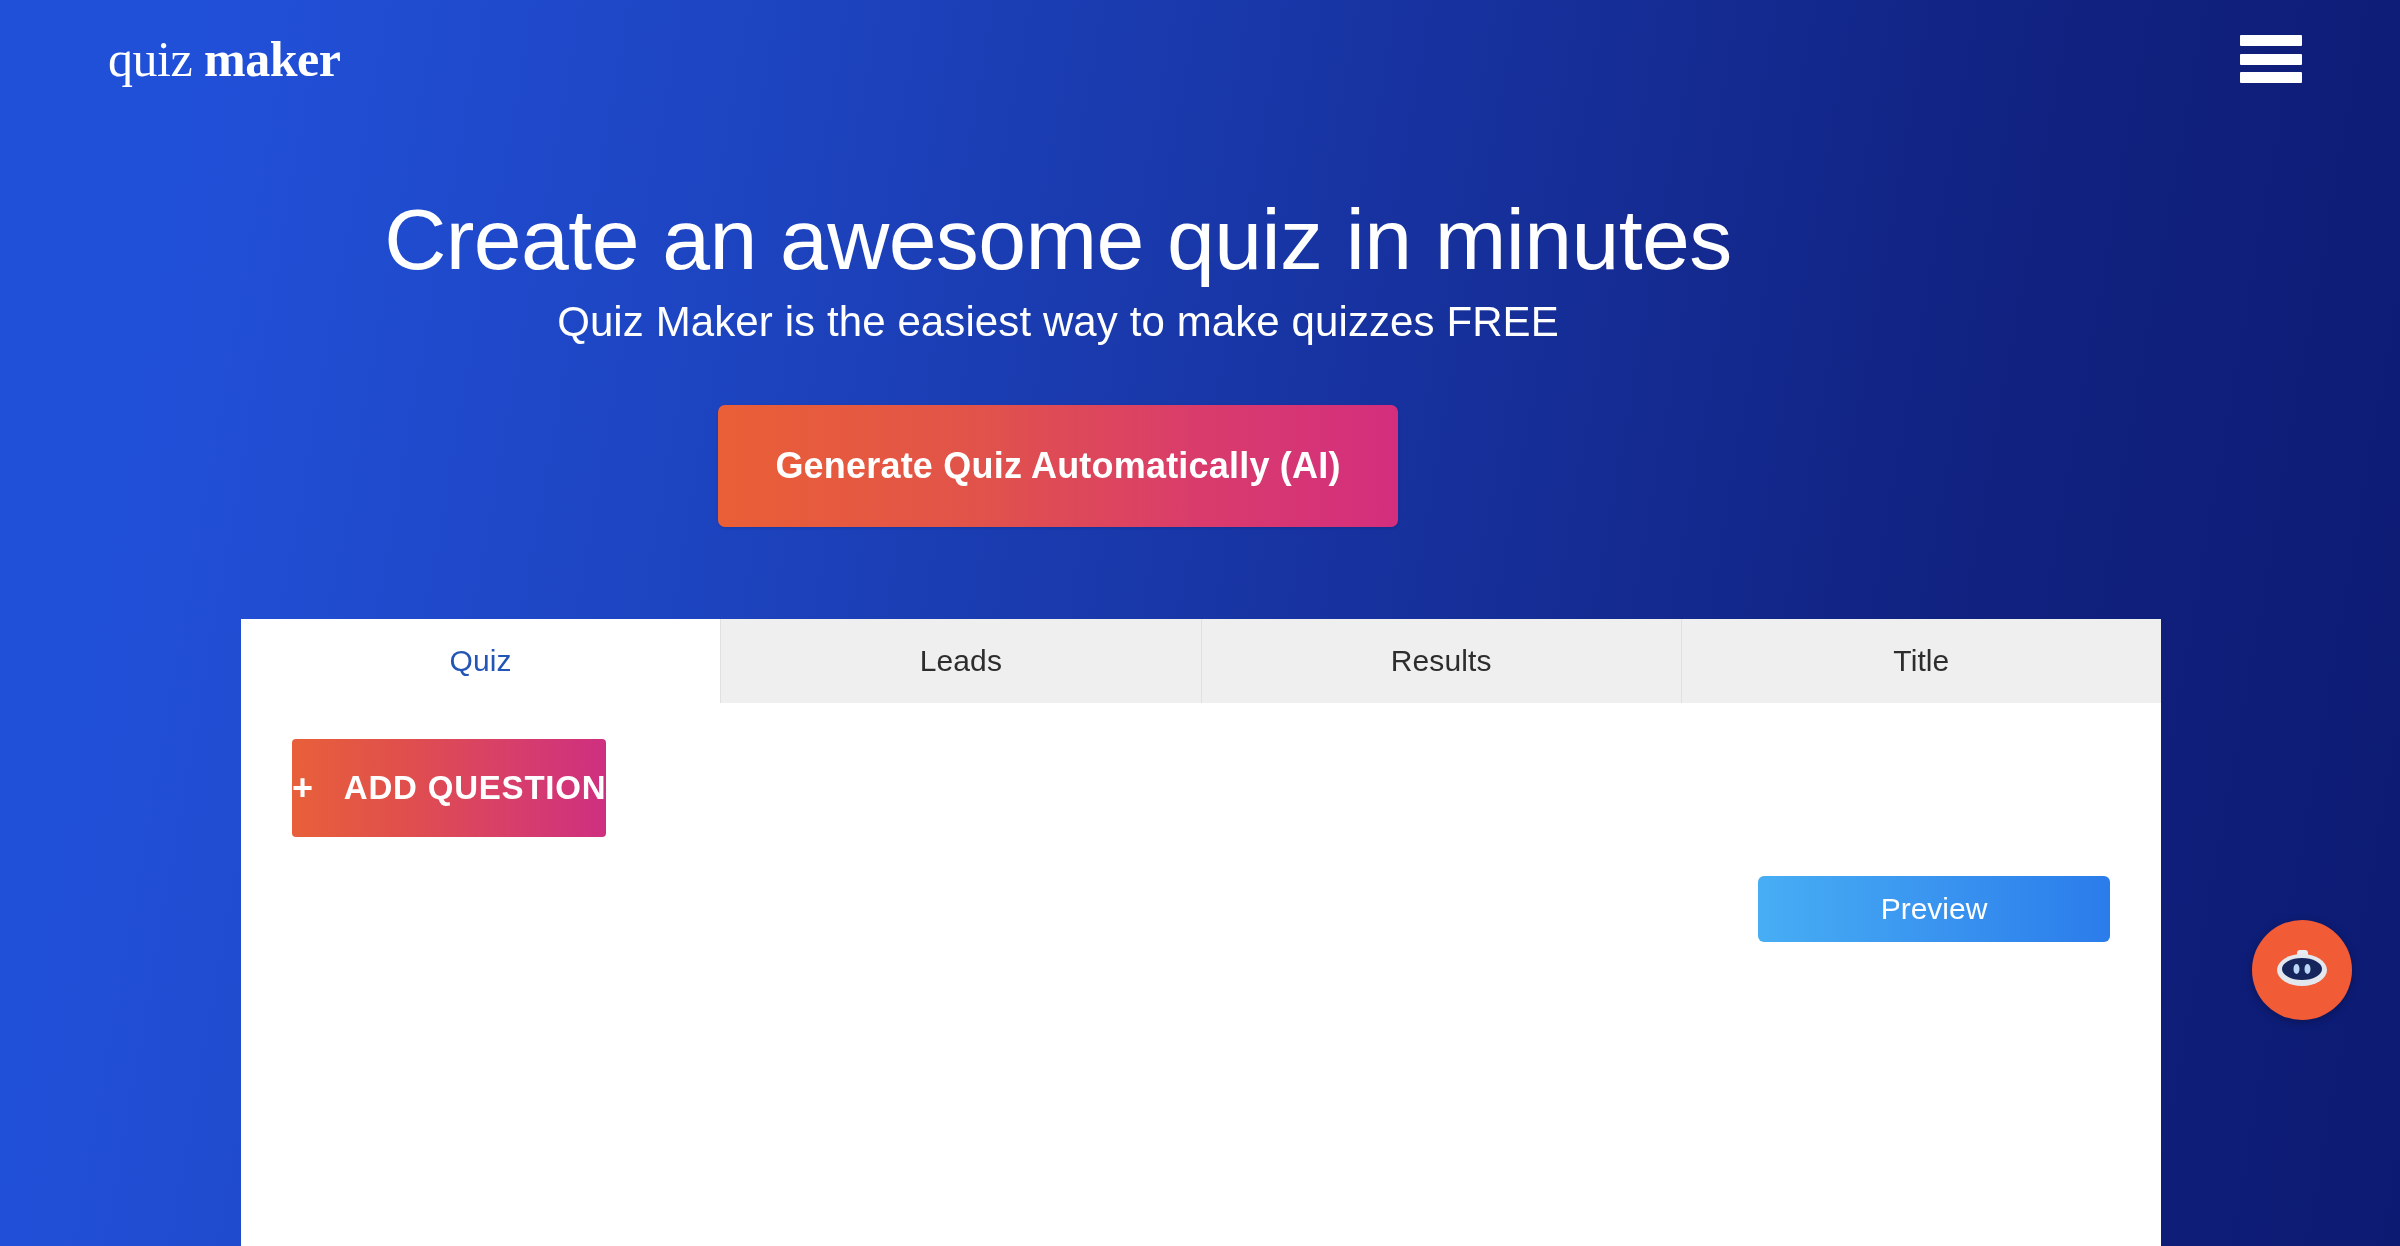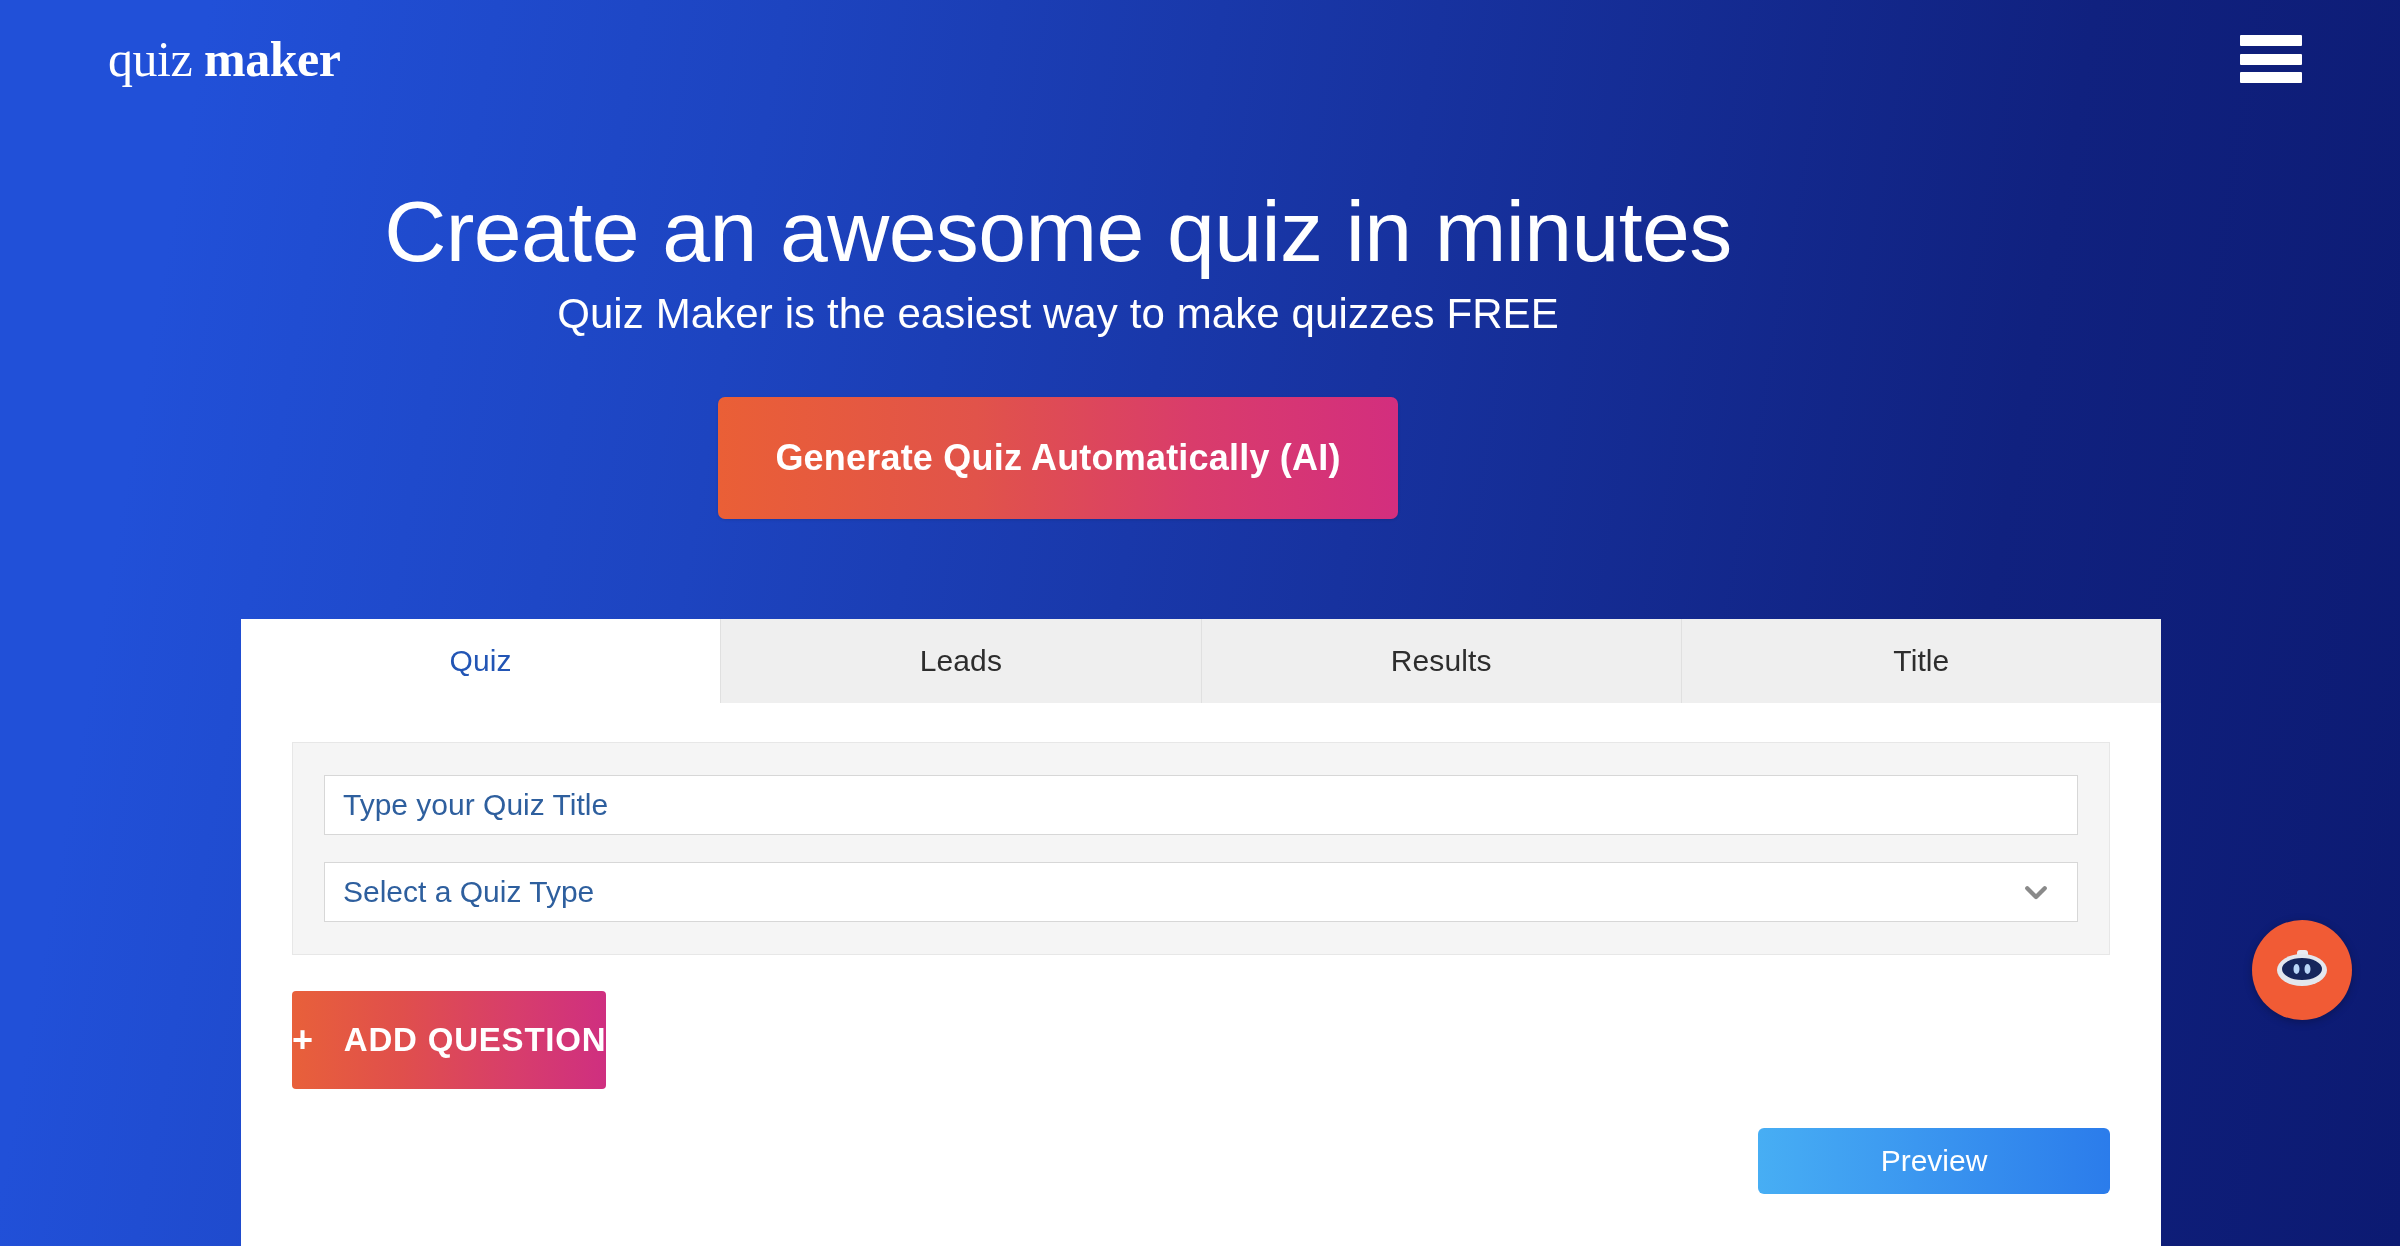--- a/index.html
+++ b/index.html
@@ -53,21 +53,21 @@
     display: block;
     width: 62px;
     height: 11px;
     background: #ffffff;
     border-radius: 1px;
   }
 
   
   .hero {
     position: absolute;
-    top: 185px; left: 0;
+    top: 193px; left: 0;
     width: 2116px;
     text-align: center;
   }
 
   .hero-title {
     font-size: 86px;
     font-weight: 400;
     color: #ffffff;
     line-height: 1.08;
     letter-spacing: -0.6px;
@@ -262,32 +262,20 @@
 
 <section class="builder-card">
 
   <nav class="tabs">
     <div class="tab active">Quiz</div>
     <div class="tab">Leads</div>
     <div class="tab">Results</div>
     <div class="tab">Title</div>
   </nav>
 
-  <div class="form-panel">
-    <div class="field" title="Type your Quiz Title">Type your Quiz Title</div>
-
-    <div class="field field-select">
-      <span>Select a Quiz Type</span>
-      <span class="chevron">
-        <svg width="30" height="30" viewBox="0 0 24 24" fill="none" stroke="#8a8a8a" stroke-width="3.4" stroke-linecap="round" stroke-linejoin="round">
-            <polyline points="5 9 12 16 19 9"></polyline>
-          </svg>
-      </span>
-    </div>
-  </div>
 
   <button class="add-question">
     <span class="plus">+</span>
     <span>ADD QUESTION</span>
   </button>
 
   <div class="card-footer">
     <button class="preview-button">Preview</button>
   </div>
 

